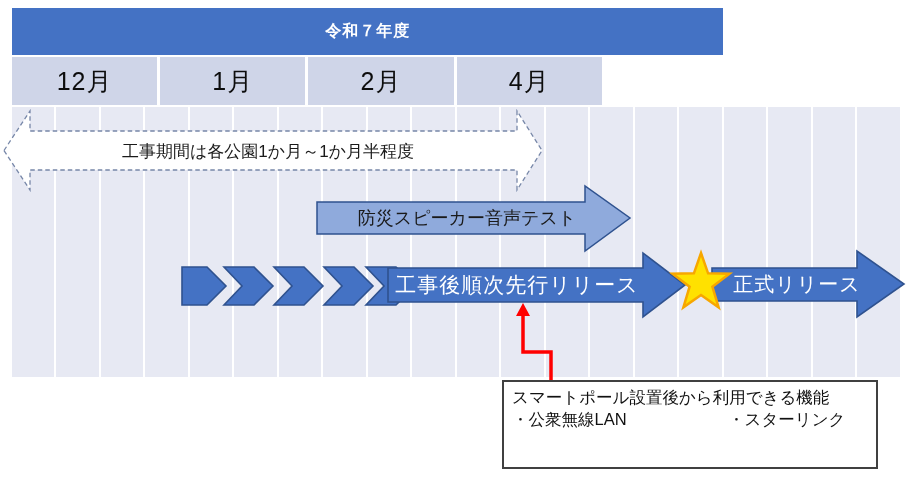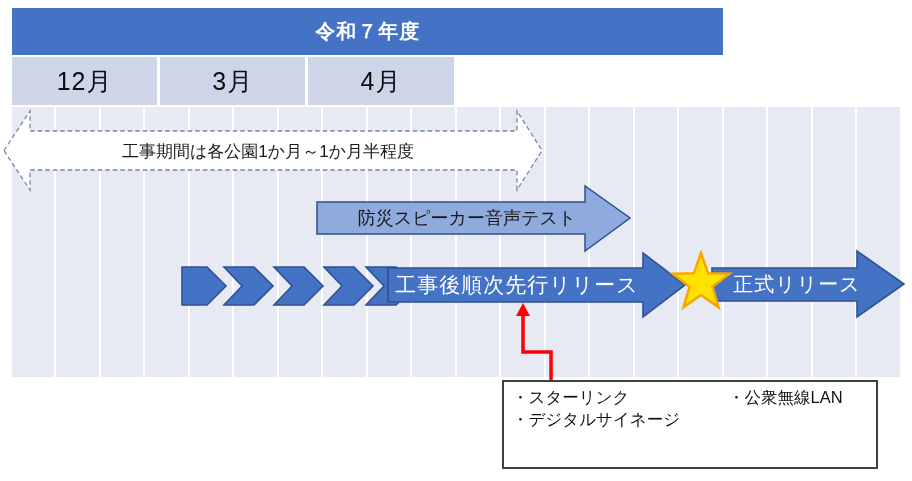--- a/index.html
+++ b/index.html
@@ -12,21 +12,21 @@
     overflow: hidden;
   }
   
   .year-row {
     position: absolute; left: 12px; top: 8px; width: 890px; height: 47px;
     display: grid; grid-template-columns: repeat(5, 1fr); column-gap: 3px;
   }
   .year-cell {
     background: #4472C4; color: #ffffff;
     display: flex; align-items: center; justify-content: center;
-    font-size: 20px; font-weight: bold; letter-spacing: 1px;
+    font-size: 16px; font-weight: bold; letter-spacing: 1px;
   }
   .year-cell.y7 { grid-column: 1 / 5; }
   .year-cell.y8 { grid-column: 5 / 6; }
   .month-row {
     position: absolute; left: 12px; top: 57px; width: 738px; height: 48px;
     display: grid; grid-template-columns: repeat(5, 1fr); column-gap: 3px;
   }
   .month-cell {
     background: #CFD5E8; color: #0d0d0d;
     display: flex; align-items: center; justify-content: center;
@@ -64,21 +64,22 @@
 <body>
 
 <div class="canvas">
 
   <div class="year-row">
     <div class="year-cell y7">令和７年度</div>
   </div>
 
   <div class="month-row">
     <div class="month-cell">12月</div>
-    <div class="month-cell">3月</div>
+    <div class="month-cell">1月</div>
+    <div class="month-cell">2月</div>
     <div class="month-cell">4月</div>
   </div>
 
   <div class="body-area"></div>
 
   <svg class="shapes" viewBox="0 0 912 481">
 
     <polygon points="4,150.5 30,111 30,131 517,131 517,111 542,150.5 517,190 517,170 30,170 30,190" fill="#ffffff" stroke="#7787A8" stroke-width="1.3" stroke-dasharray="4.5 3"></polygon>
     <text x="268" y="157" text-anchor="middle" font-size="17" class="t-black">工事期間は各公園1か月～1か月半程度</text>
 
@@ -97,20 +98,20 @@
     <polygon points="712,268 857,268 857,251 904,284 857,317 857,301 712,301" fill="#4472C4" stroke="#2F528F" stroke-width="1.6"></polygon>
     <text x="797" y="291" text-anchor="middle" font-size="20" class="t-white" letter-spacing="1">正式リリース</text>
 
     <path d="M701,253 L708.1,273.3 L729.5,273.7 L712.4,286.7 L718.6,307.3 L701,295 L683.4,307.3 L689.6,286.7 L672.5,273.7 L693.9,273.3 Z" fill="#FFE100" stroke="#F7A700" stroke-width="2.5"></path>
 
     <polyline points="523,312 523,352 551,352 551,380" fill="none" stroke="#FF0000" stroke-width="3.5"></polyline>
     <polygon points="523,303 516,316 530,316" fill="#FF0000"></polygon>
   </svg>
 
   <div class="callout">
+    <div>スマートポール設置後から利用できる機能</div>
     <div class="callout-items">
+      <div>・公衆無線LAN</div>
       <div>・スターリンク</div>
-      <div>・公衆無線LAN</div>
-      <div>・デジタルサイネージ</div>
     </div>
   </div>
 
 </div>
 
 </body></html>

